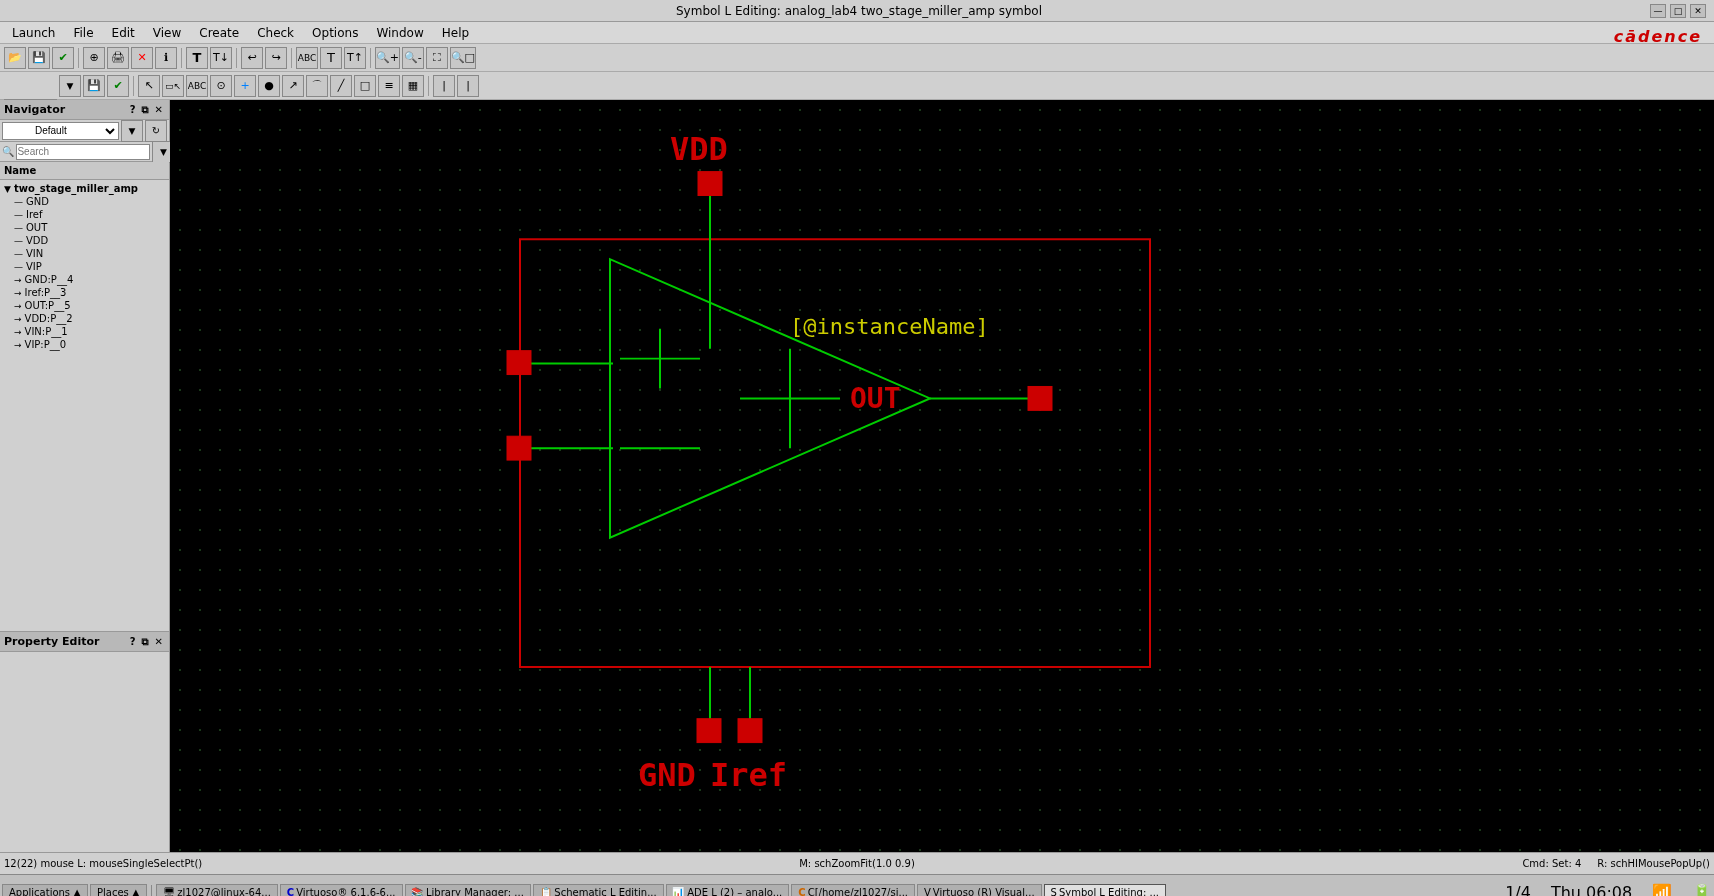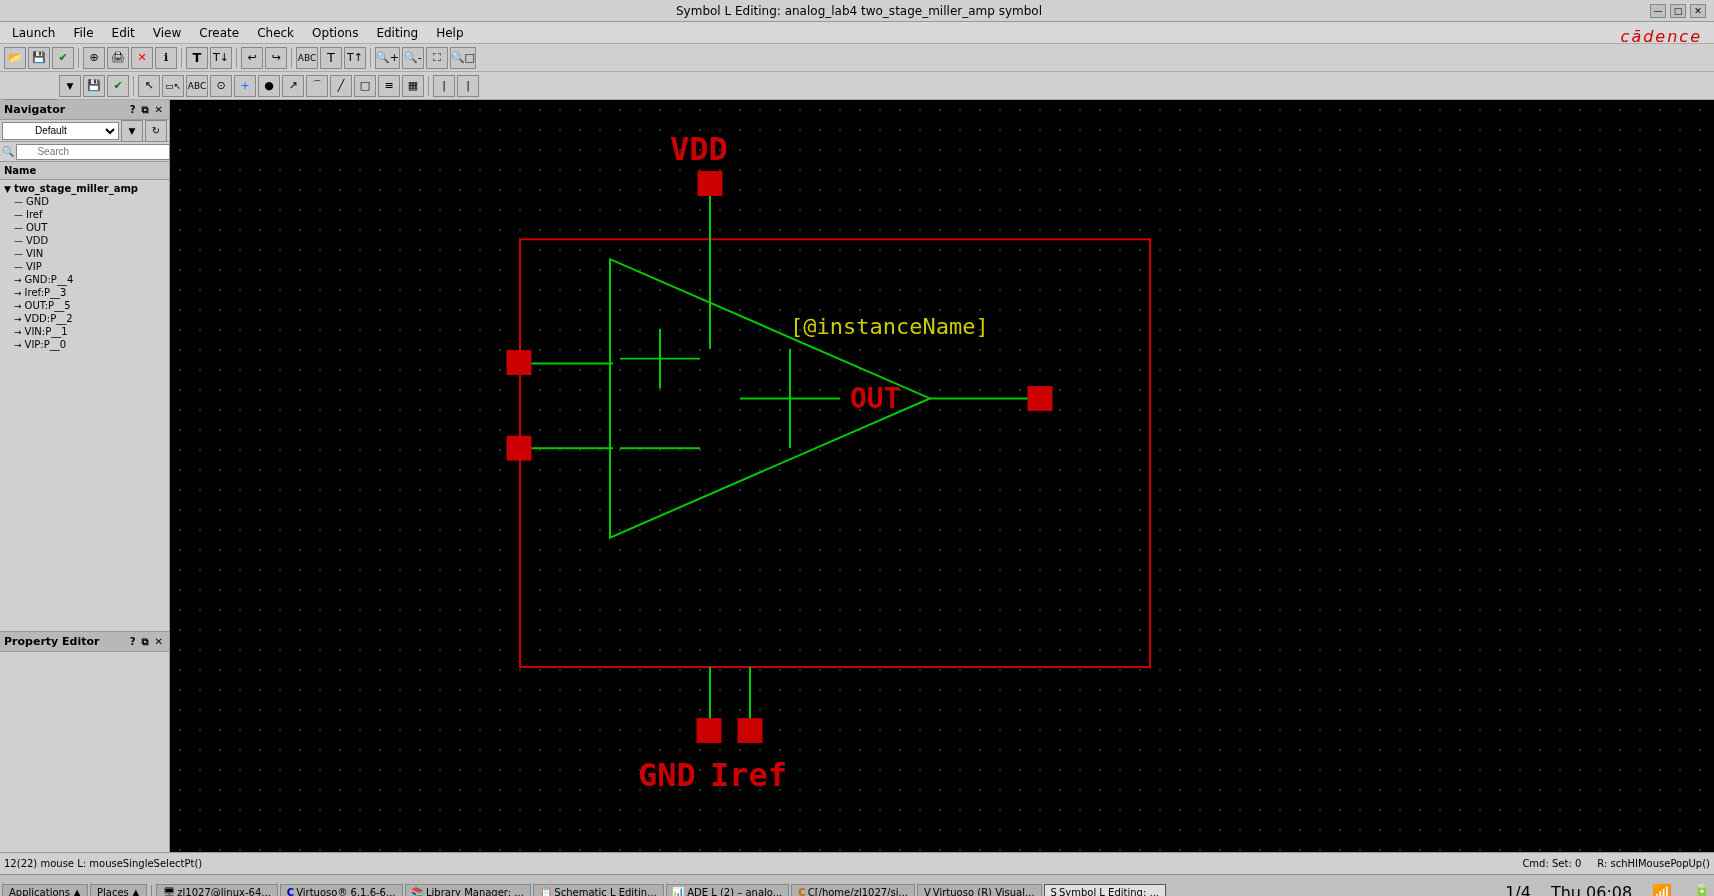--- a/index.html
+++ b/index.html
@@ -16,21 +16,21 @@
     #window-controls { display: flex; gap: 4px; }
     .win-btn { width: 16px; height: 14px; background: #c0c0c0; border: 1px solid #888; font-size: 9px; cursor: pointer; display: flex; align-items: center; justify-content: center; }
 
     
     #menu-bar {
       width: 100%; height: 22px; background: #d8d8d8;
       display: flex; align-items: center; padding: 0 4px;
       border-bottom: 1px solid #aaa; gap: 2px;
     }
     .menu-item { font-size: 12px; padding: 2px 8px; cursor: pointer; color: #000; }
-    #brand { margin-left: auto; font-size: 16px; font-style: italic; color: #c00; font-weight: normal; padding-right: 8px; letter-spacing: 2px; margin-top: 8px; }
+    #brand { margin-left: auto; font-size: 16px; font-style: italic; color: #c00; font-weight: bold; padding-right: 8px; letter-spacing: 2px; margin-top: 8px; }
 
     
     #toolbar1 {
       width: 100%; height: 28px; background: #d0d0d0;
       display: flex; align-items: center; padding: 0 4px; gap: 2px;
       border-bottom: 1px solid #aaa;
     }
     
     #toolbar2 {
       width: 100%; height: 28px; background: #d0d0d0;
@@ -149,21 +149,21 @@
 </div>
 
 <div id="menu-bar">
   <span class="menu-item">Launch</span>
   <span class="menu-item">File</span>
   <span class="menu-item">Edit</span>
   <span class="menu-item">View</span>
   <span class="menu-item">Create</span>
   <span class="menu-item">Check</span>
   <span class="menu-item">Options</span>
-  <span class="menu-item">Editing</span>
+  <span class="menu-item">Window</span>
   <span class="menu-item">Help</span>
   <span id="brand">cādence</span>
 </div>
 
 <div id="toolbar1">
   <div class="tb-btn">📂</div>
   <div class="tb-btn">💾</div>
   <div class="tb-btn" style="color:green">✔</div>
   <div class="tb-sep"></div>
   <div class="tb-btn">⊕</div>
@@ -225,21 +225,21 @@
     </div>
     <div id="navigator-toolbar">
       <select class="nav-select">
         <option>Default</option>
       </select>
       <div class="tb-btn" style="font-size:9px">▼</div>
       <div class="tb-btn" style="font-size:10px">↻</div>
     </div>
     <div id="search-bar">
       <span style="font-size:10px">🔍</span>
-      <input type="text" placeholder="Search" style="font-size: 10px; flex: 1 1 0%; height: 16px; border: 1px solid rgb(136, 136, 136); padding-left: 20px;">
+      <input type="text" placeholder="Search" style="font-size: 10px; flex: 1 1 0%; height: 16px; border: 1px solid rgb(136, 136, 136);">
       <div class="tb-btn" style="font-size:9px;width:16px">▼</div>
       <div class="tb-btn" style="font-size:9px;width:16px">⚙</div>
     </div>
     <div id="tree-header">
       <span>Name</span>
     </div>
     <div id="tree-area">
 
       <div class="tree-item" style="font-weight:bold">
         <span class="tree-icon">▼</span>
@@ -362,22 +362,23 @@
       <text x="540" y="690" font-family="monospace" font-size="32" font-weight="bold" fill="#cc0000">Iref</text>
     </svg>
   </div>
 </div>
 
 <div id="status-bar">
   <span id="status-left">
     <span style="">12(22)</span>
     <span>mouse L: mouseSingleSelectPt()</span>
   </span>
+  <span id="status-mid">M: schZoomFit(1.0 0.9)</span>
   <span id="status-right">
-    <span>Cmd: Set: 0</span>
+    <span>Cmd: Set: 4</span>
     &nbsp;&nbsp;&nbsp;
     <span>R: schHIMousePopUp()</span>
   </span>
 </div>
 
 <div id="taskbar">
   <div class="task-btn">Applications ▲</div>
   <div class="task-btn">Places ▲</div>
   <div class="task-sep"></div>
   <div class="task-btn">

